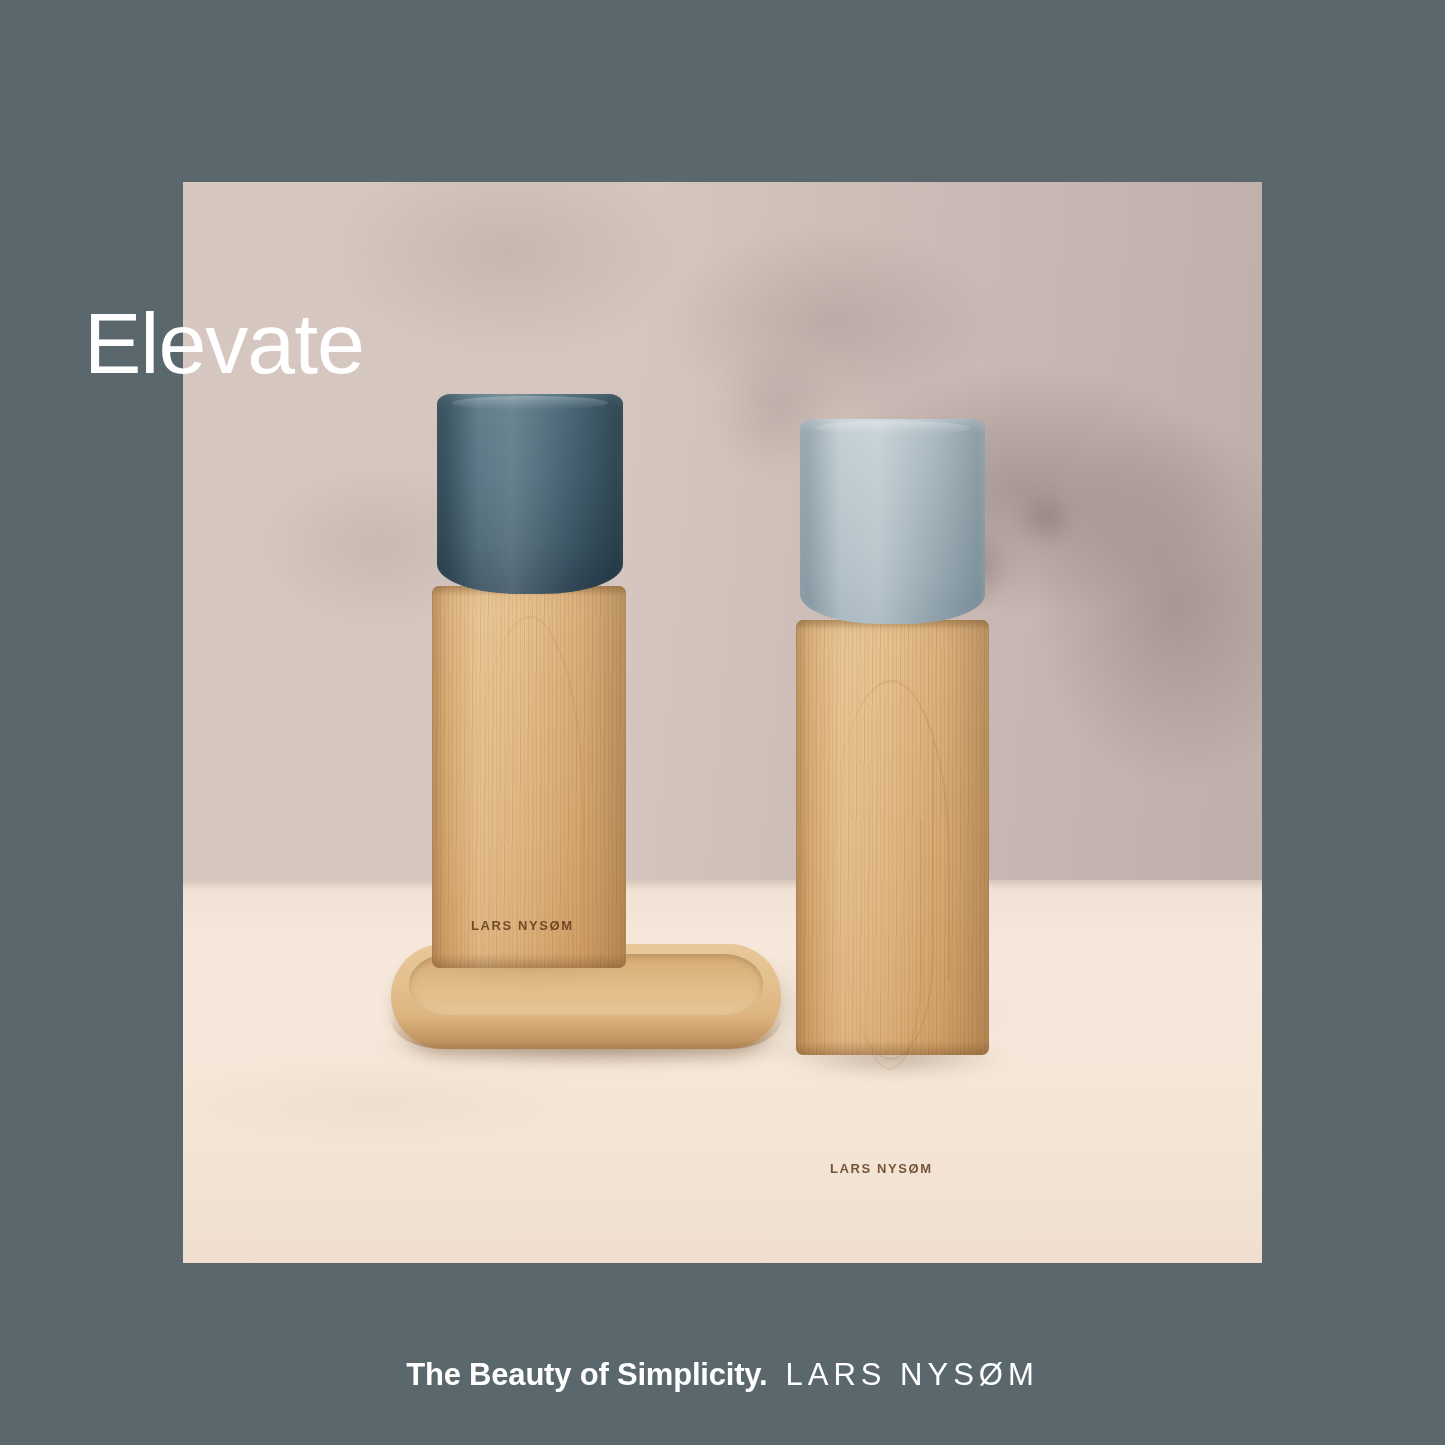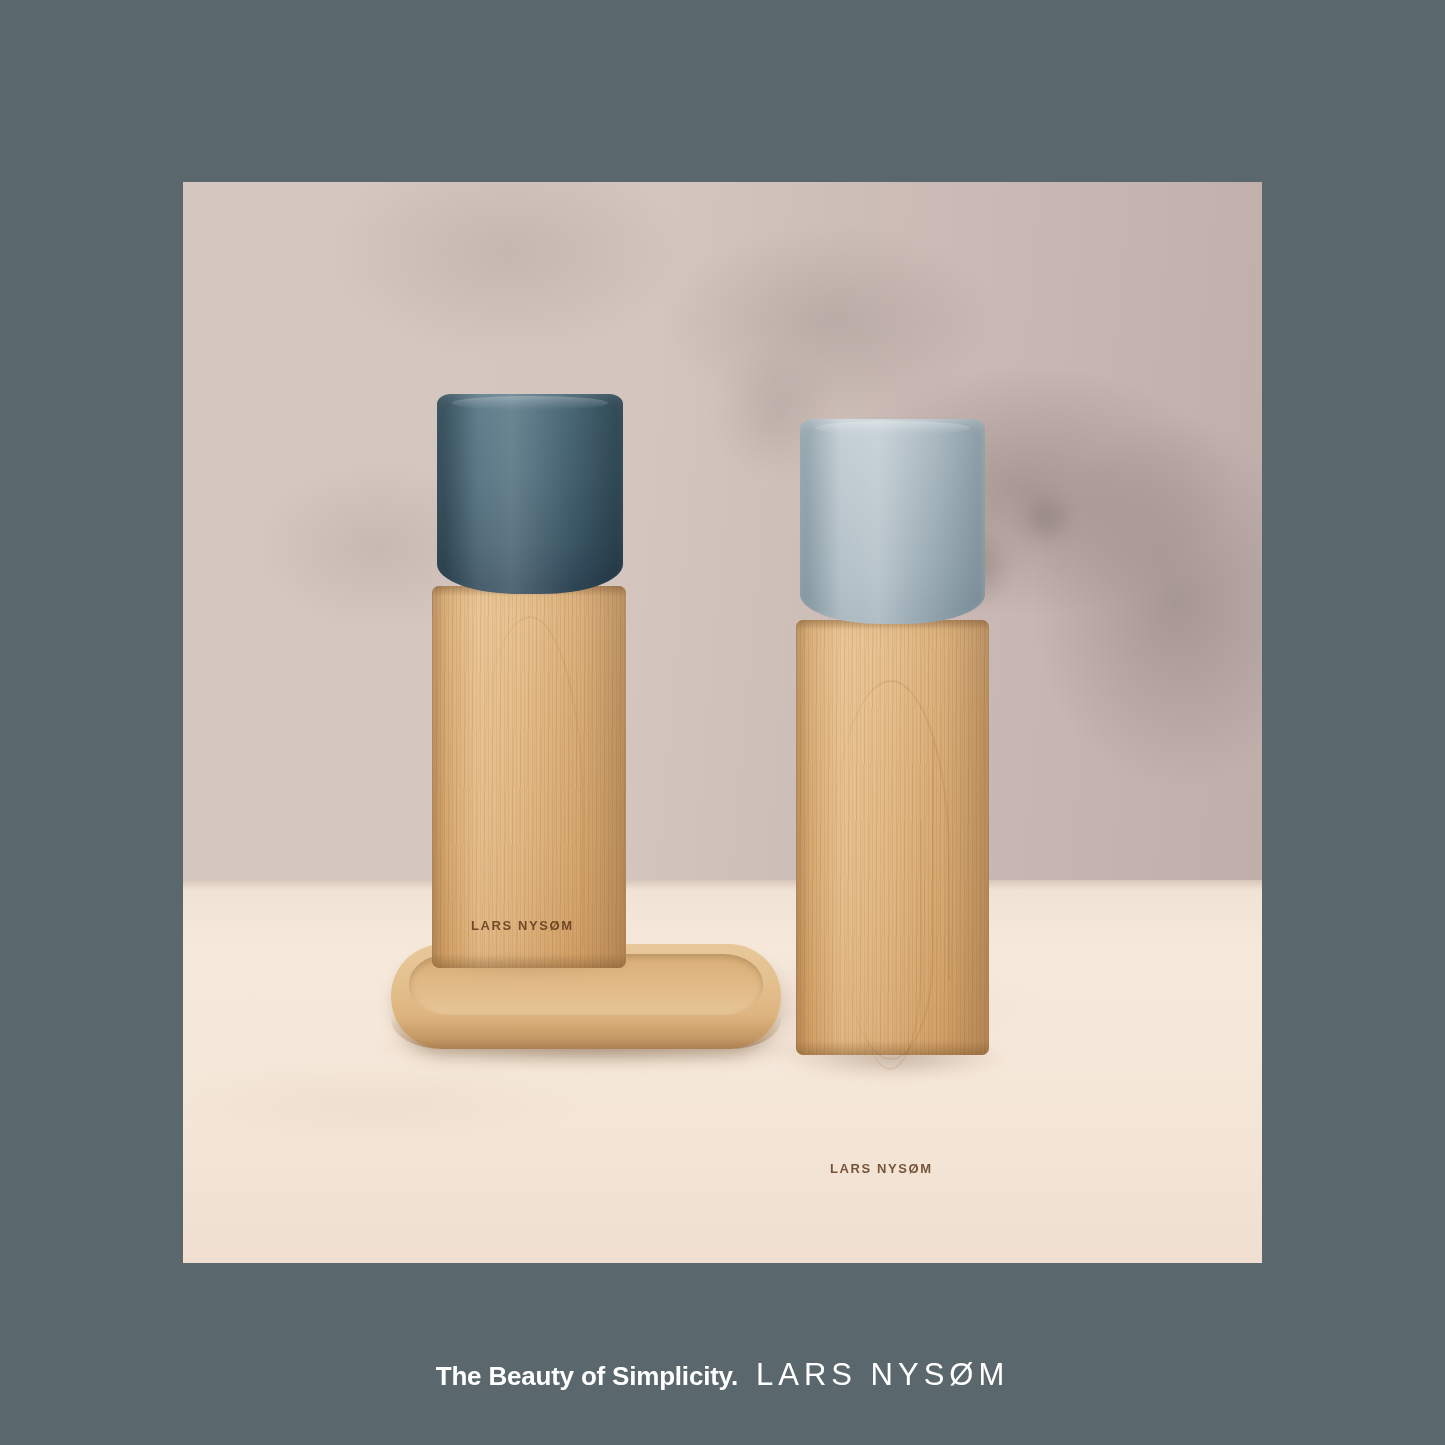--- a/index.html
+++ b/index.html
@@ -207,21 +207,21 @@
     position:absolute;
     left:0; right:0; bottom:52px;
     display:flex;
     justify-content:center;
     align-items:baseline;
     gap:18px;
     color:#ffffff;
     white-space:nowrap;
   }
   #footer-tagline{
-    font-size:26px;
+    font-size:31px;
     font-weight:700;
     letter-spacing:-.2px;
   }
   #footer-brand{
     font-size:31px;
     font-weight:400;
     letter-spacing:5px;
   }
 </style>
 </head>
@@ -268,20 +268,21 @@
       <div class="body-bottom-edge"></div>
       <span class="engraving" style="left:39px; top:332px;">LARS NYSØM</span>
     </div>
 
     <div class="knob knob-dark" style="left:254px; top:212px; width:186px; height:200px;">
       <div class="knob-top-hl"></div>
     </div>
 
   </div>
 
+  <div class="headline" id="headline-top">Elevate</div>
 
 
   <div id="footer">
     <span id="footer-tagline">The Beauty of Simplicity.</span>
     <span id="footer-brand">LARS NYSØM</span>
   </div>
 
 </div>
 
 </body></html>

